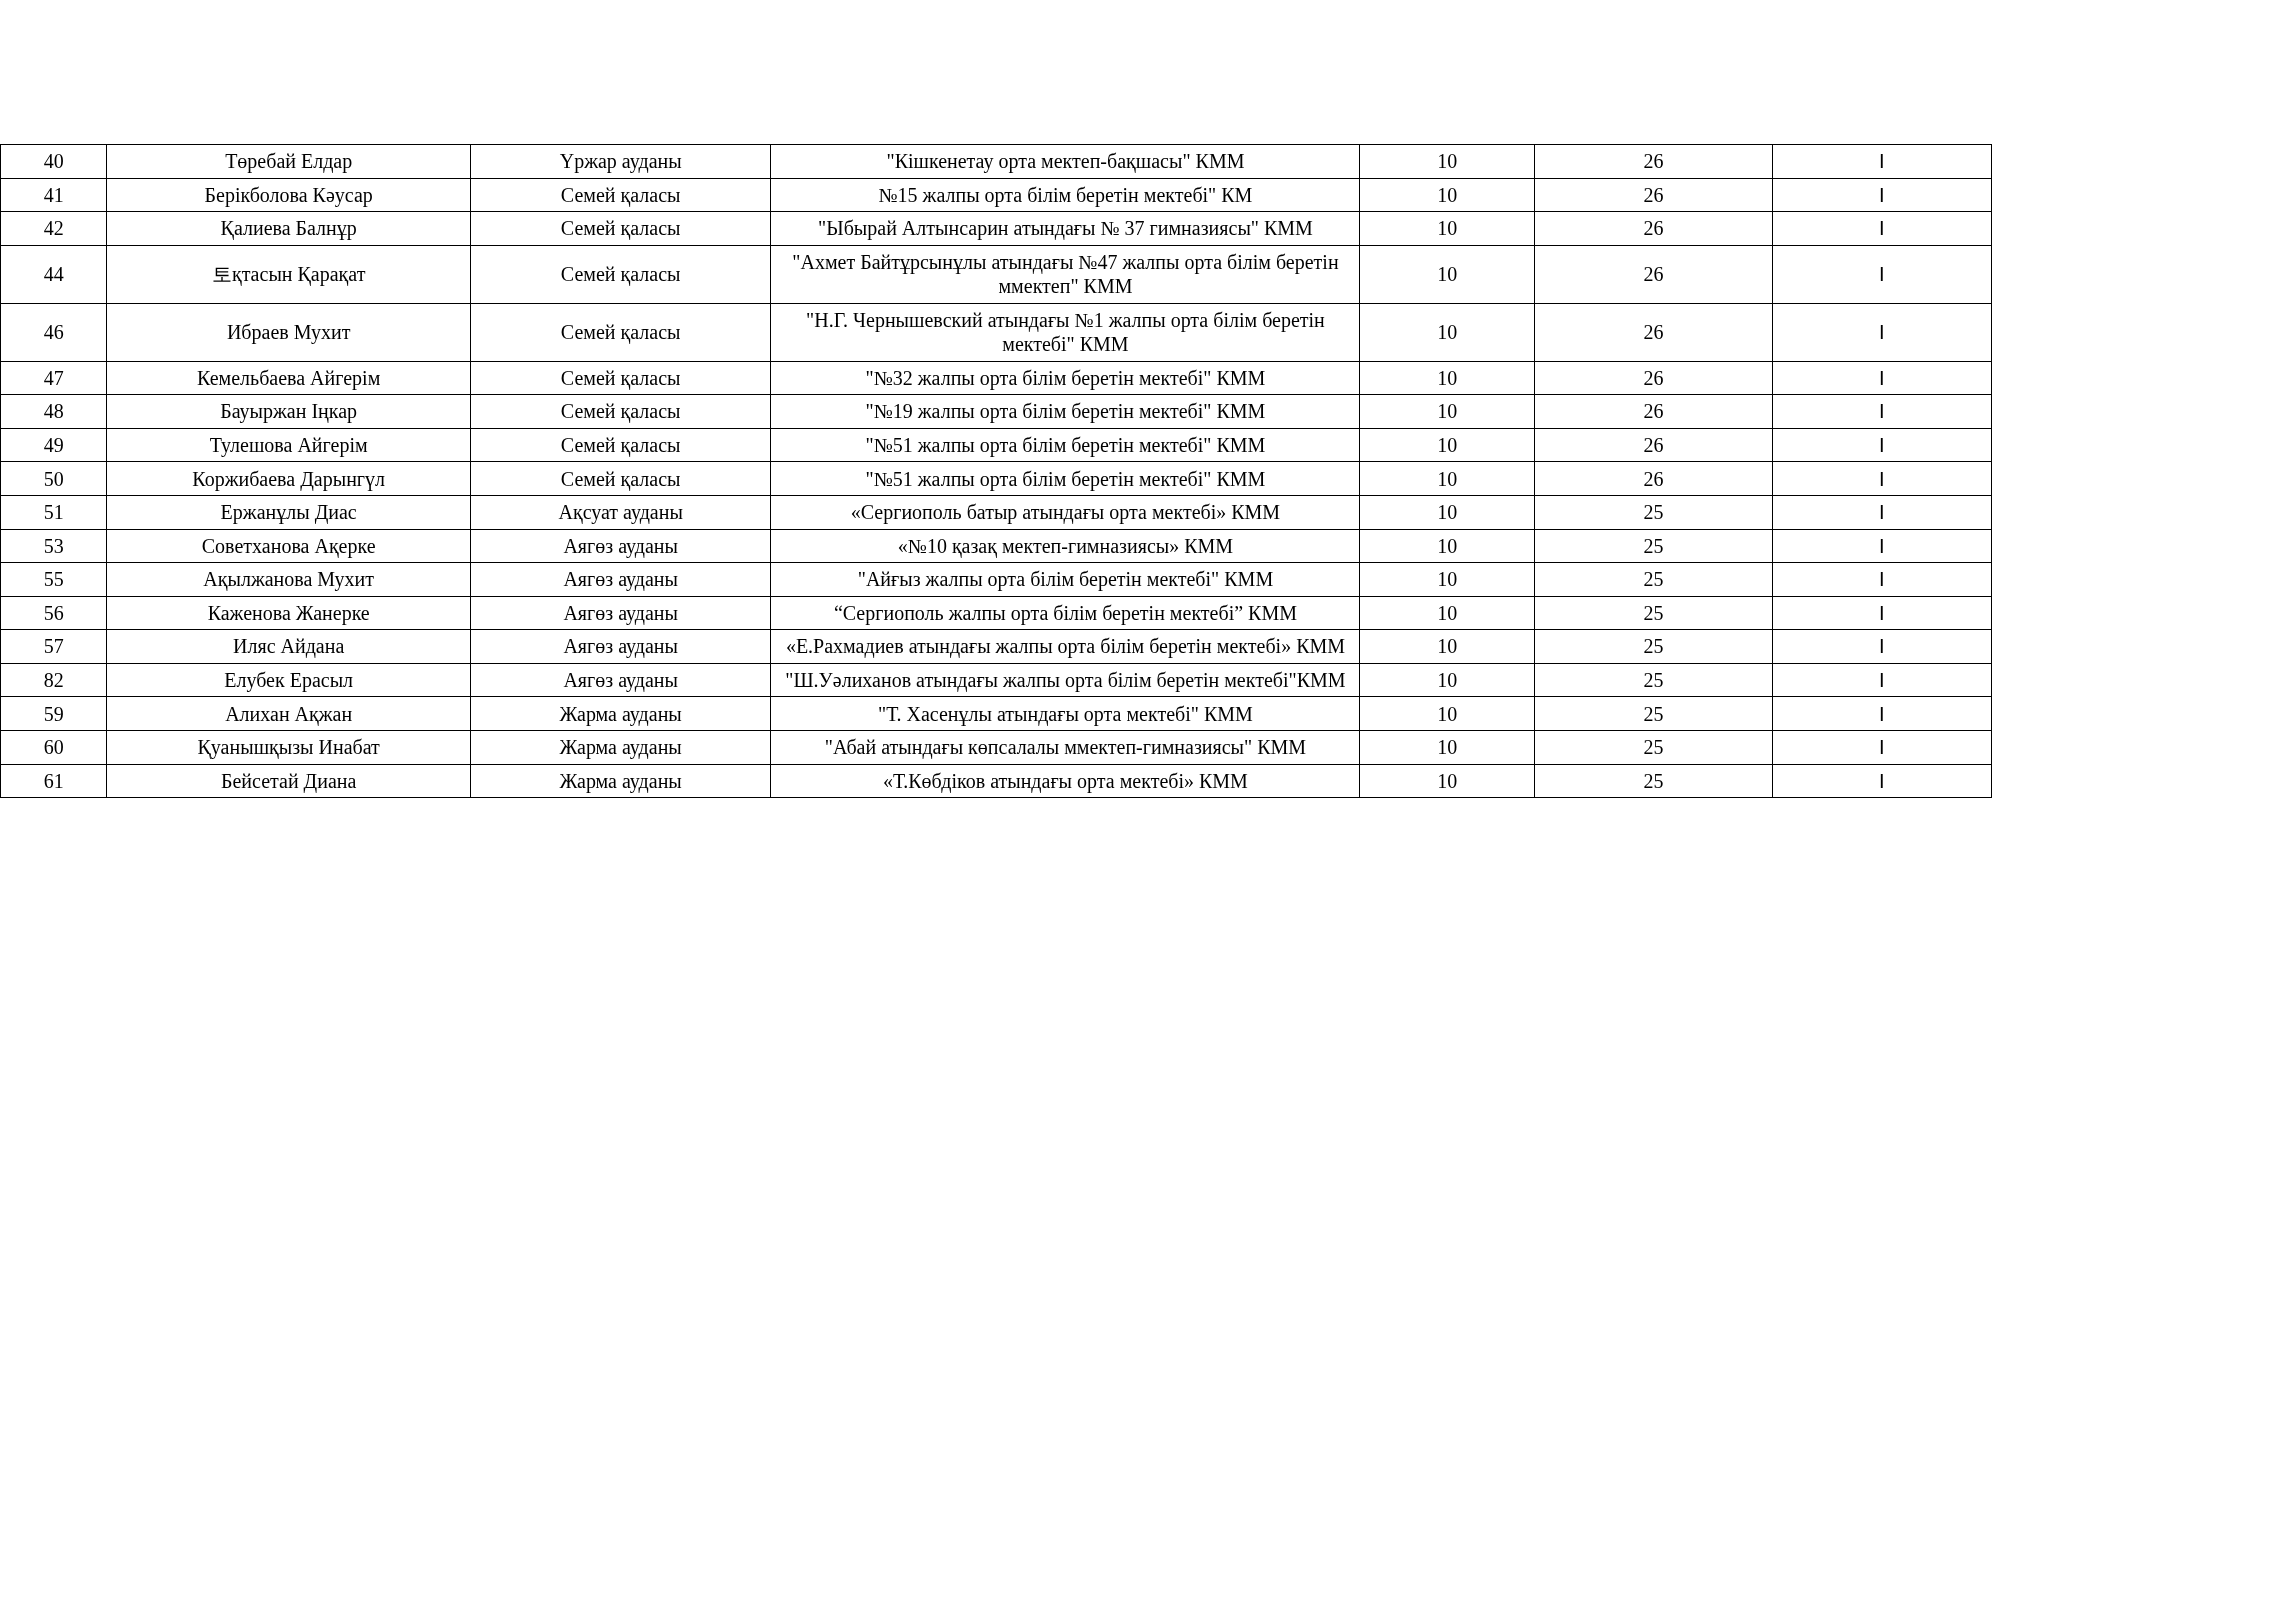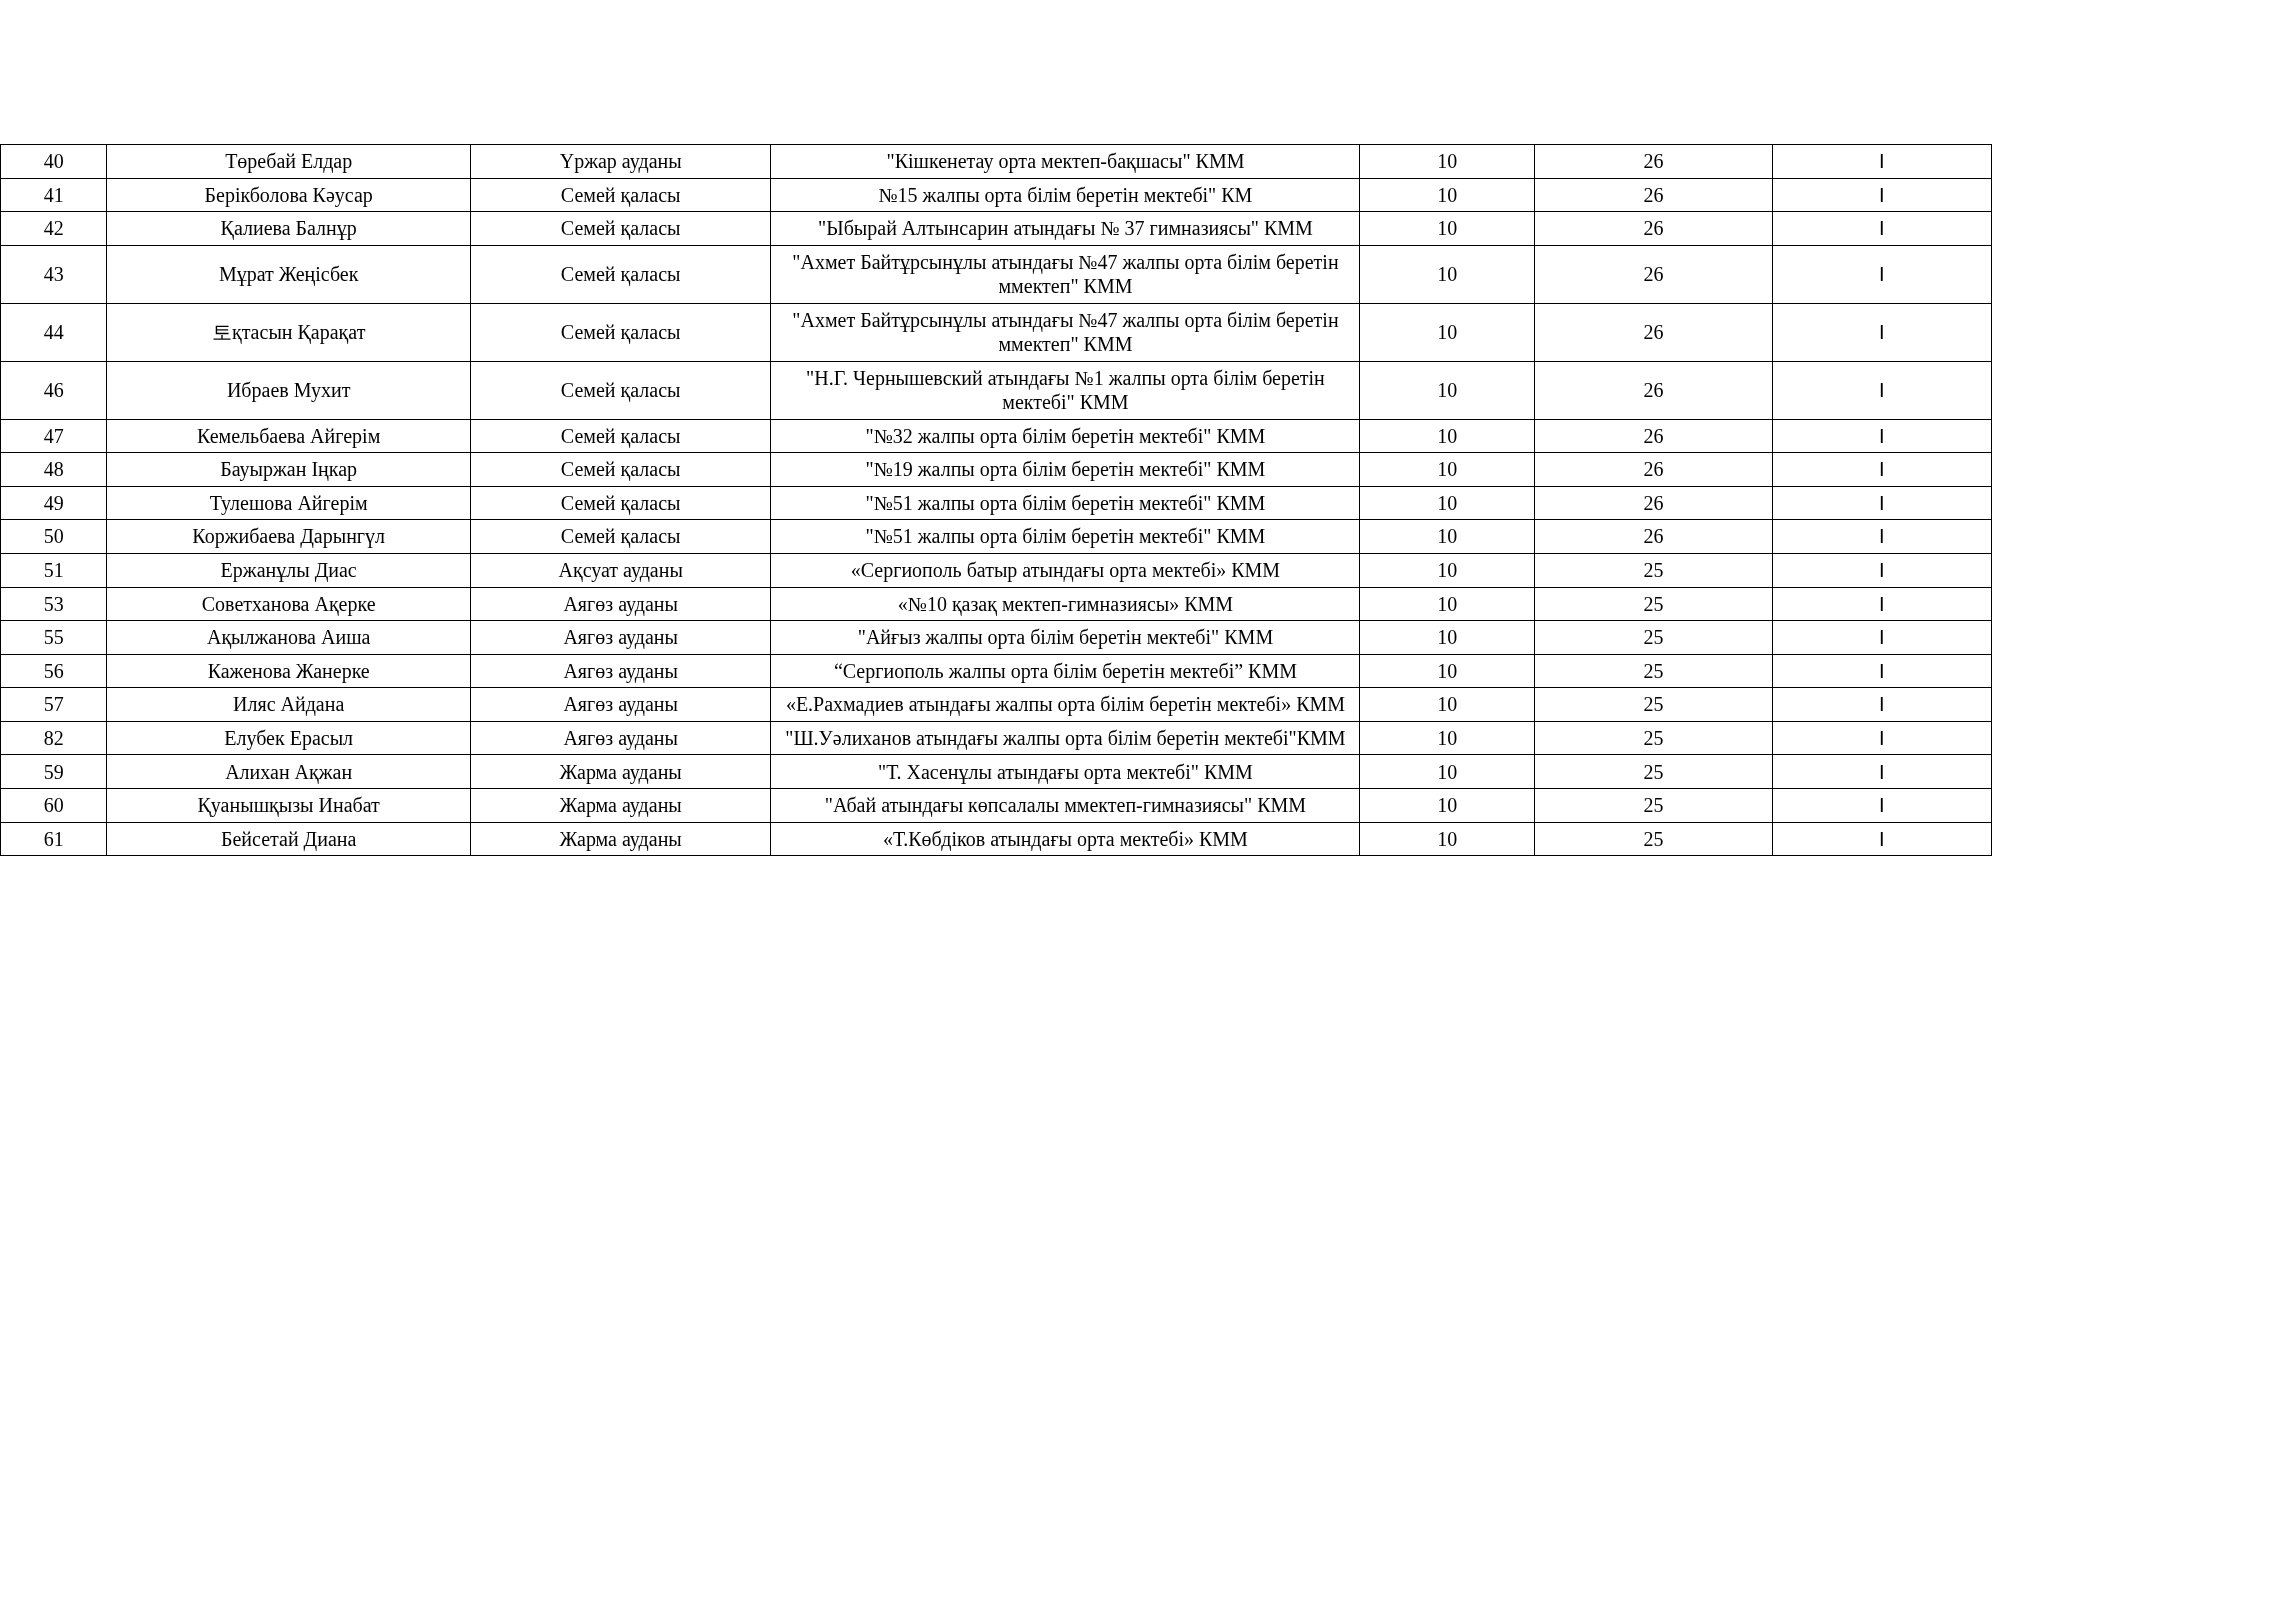--- a/index.html
+++ b/index.html
@@ -76,29 +76,20 @@
           <tr>
             <td class="c-num">42</td>
             <td class="c-name">Қалиева Балнұр</td>
             <td class="c-region">Семей қаласы</td>
             <td class="c-school">"Ыбырай Алтынсарин атындағы № 37 гимназиясы" КММ</td>
             <td class="c-grade">10</td>
             <td class="c-score">26</td>
             <td class="c-degree">I</td>
           </tr>
           <tr>
-            <td class="c-num">43</td>
-            <td class="c-name">Мұрат Жеңісбек</td>
-            <td class="c-region">Семей қаласы</td>
-            <td class="c-school">"Ахмет Байтұрсынұлы атындағы №47 жалпы орта білім беретін ммектеп" КММ</td>
-            <td class="c-grade">10</td>
-            <td class="c-score">26</td>
-            <td class="c-degree">I</td>
-          </tr>
-          <tr>
             <td class="c-num">44</td>
             <td class="c-name">토қтасын Қарақат</td>
             <td class="c-region">Семей қаласы</td>
             <td class="c-school">"Ахмет Байтұрсынұлы атындағы №47 жалпы орта білім беретін ммектеп" КММ</td>
             <td class="c-grade">10</td>
             <td class="c-score">26</td>
             <td class="c-degree">I</td>
           </tr>
           <tr>
             <td class="c-num">46</td>
@@ -158,21 +149,21 @@
             <td class="c-num">53</td>
             <td class="c-name">Советханова Ақерке</td>
             <td class="c-region">Аягөз ауданы</td>
             <td class="c-school">«№10 қазақ мектеп-гимназиясы» КММ</td>
             <td class="c-grade">10</td>
             <td class="c-score">25</td>
             <td class="c-degree">I</td>
           </tr>
           <tr>
             <td class="c-num">55</td>
-            <td class="c-name">Ақылжанова Аиша</td>
+            <td class="c-name">Ақылжанова Мухит</td>
             <td class="c-region">Аягөз ауданы</td>
             <td class="c-school">"Айғыз жалпы орта білім беретін мектебі" КММ</td>
             <td class="c-grade">10</td>
             <td class="c-score">25</td>
             <td class="c-degree">I</td>
           </tr>
           <tr>
             <td class="c-num">56</td>
             <td class="c-name">Каженова Жанерке</td>
             <td class="c-region">Аягөз ауданы</td>

